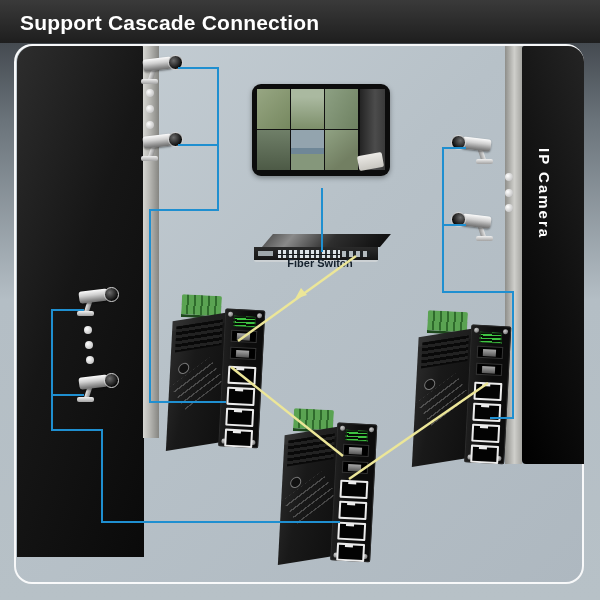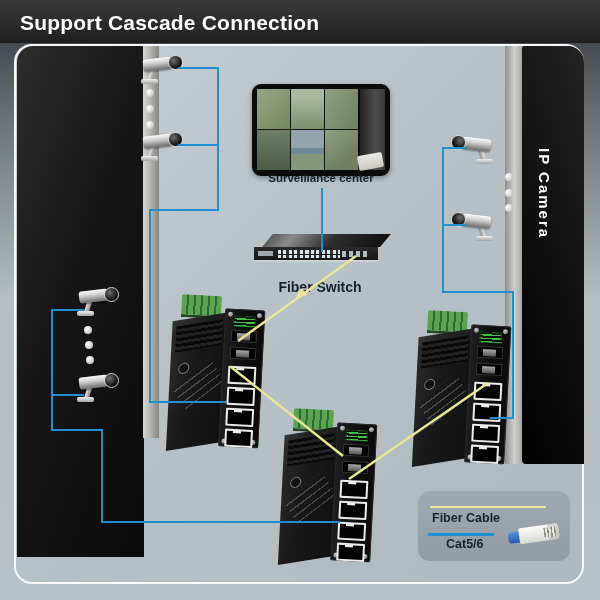--- a/index.html
+++ b/index.html
@@ -126,21 +126,21 @@
     background:linear-gradient(#5b8fe0,#2357b2);}
   .legend .plug .bodyw{position:absolute;left:11px;top:3px;width:40px;height:16px;border-radius:2px 4px 4px 2px;
     background:linear-gradient(180deg,#fbfbfa,#d9d9d4);
     box-shadow:inset -10px 0 0 rgba(150,150,140,.35);}
   .legend .plug .ridges{position:absolute;left:36px;top:6px;width:12px;height:10px;
     background:repeating-linear-gradient(90deg,#8c8c84 0 1.5px,#e9e9e4 1.5px 3.5px);}
 
   
   .caption{position:absolute;z-index:25;color:var(--label-text,#16222e);font-weight:700;text-align:center;}
   .cap-surv{left:251px;top:172px;width:140px;font-size:11.5px;}
-  .cap-fs{left:250px;top:279px;width:140px;font-size:14px;}
+  .cap-fs{left:250px;top:257px;width:140px;font-size:11px;}
 
   
   svg.wires{position:absolute;left:0;top:0;z-index:40;pointer-events:none;}
   .cat5{fill:none;stroke:var(--cat5-cable,#1f8fd0);stroke-width:2;}
   .fiber{fill:none;stroke:var(--fiber-cable,#ece698);stroke-width:2.5;}
 </style>
 </head>
 <body>
 
 <div class="stage">
@@ -209,21 +209,20 @@
       <div class="tile"></div>
       <div class="tile"></div>
       <div class="tile"></div>
       <div class="tile"></div>
       <div class="tile"></div>
       <div class="tile"></div>
     </div>
     <div class="mon-wall"></div>
     <div class="mon-desk"></div>
   </div>
-  <div class="caption cap-surv">Surveillance center</div>
 
   <div class="fswitch">
     <div class="fs-top"></div>
     <div class="fs-front">
       <div class="fs-logo"></div>
       <div class="fs-ports"></div>
       <div class="fs-sfp"></div>
     </div>
   </div>
   <div class="caption cap-fs">Fiber Switch</div>
@@ -309,25 +308,14 @@
     <polyline class="cat5" points="466,148 443,148 443,292 513,292 513,418 490,418"></polyline>
     <polyline class="cat5" points="466,225 443,225"></polyline>
     <polyline class="cat5" points="322,188 322,252"></polyline>
 
     <polyline class="fiber" points="356,256 238,341"></polyline>
     <polygon points="295,299 307,295 301,288" style="fill:var(--fiber-cable,#ece698)"></polygon>
     <polyline class="fiber" points="231,367 343,456"></polyline>
     <polyline class="fiber" points="349,479 488,383"></polyline>
   </svg>
 
-  <div class="legend">
-    <div class="yline"></div>
-    <div class="fibertxt">Fiber Cable</div>
-    <div class="bline"></div>
-    <div class="cattxt">Cat5/6</div>
-    <div class="plug">
-      <div class="boot"></div>
-        <div class="bodyw"></div>
-        <div class="ridges"></div>
-    </div>
-  </div>
 
 </div>
 
 </body></html>

